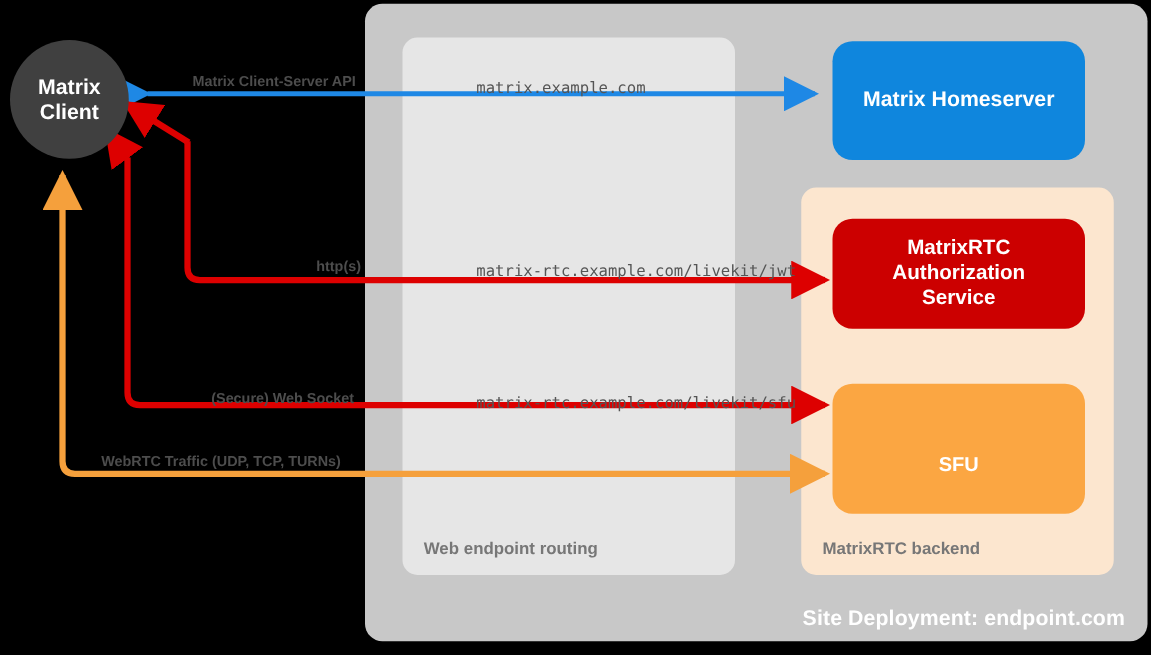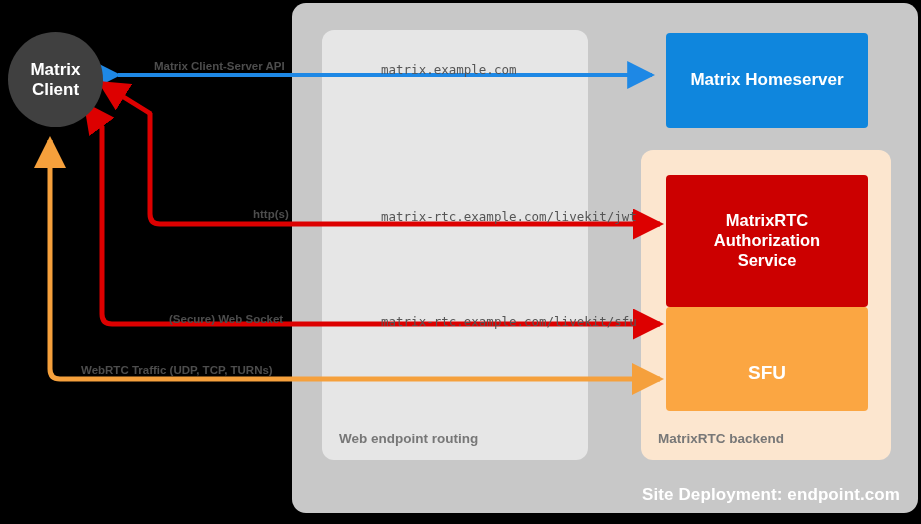--- a/index.html
+++ b/index.html
@@ -90,21 +90,21 @@
     font-size: 17px;
     font-weight: bold;
     line-height: 1.16;
     text-align: center;
   }
 
   .node-box {
     display: flex;
     align-items: center;
     justify-content: center;
-    border-radius: 4px;
+    border-radius: 16px;
     z-index: 5;
   }
   .node-box .node-text {
     color: #ffffff;
     font-weight: bold;
     text-align: center;
     line-height: 1.2;
   }
   #matrix-homeserver {
     left: 666px;
@@ -112,34 +112,34 @@
     width: 202px;
     height: 95px;
     background: #0f86dd;
   }
   #matrix-homeserver .node-text { font-size: 17px; }
 
   #matrixrtc-auth {
     left: 666px;
     top: 175px;
     width: 202px;
-    height: 132px;
+    height: 88px;
     background: #cc0000;
     justify-content: center;
   }
   #matrixrtc-auth .node-text { font-size: 16.5px; }
 
   #sfu {
     left: 666px;
     top: 307px;
     width: 202px;
     height: 104px;
     background: #fba642;
   }
-  #sfu .node-text { font-size: 19px; margin-top: 28px; }
+  #sfu .node-text { font-size: 16px; margin-top: 28px; }
 
   
   .edge-label {
     position: absolute;
     color: #4d4d4d;
     font-size: 11.5px;
     font-weight: bold;
     white-space: nowrap;
     z-index: 7;
     padding-left: 20px;

